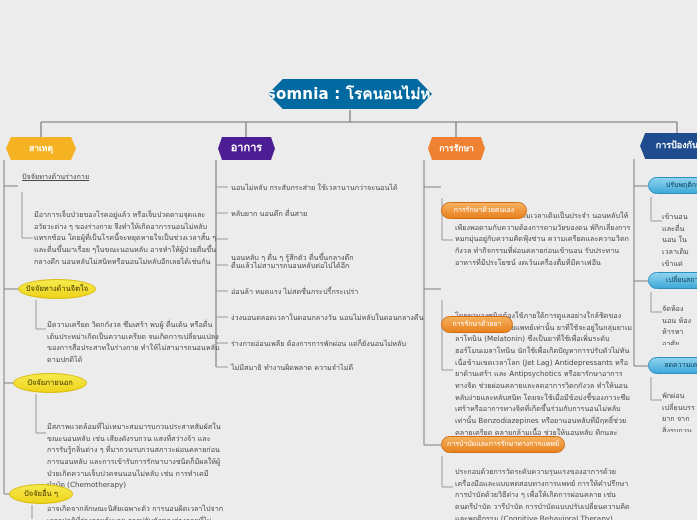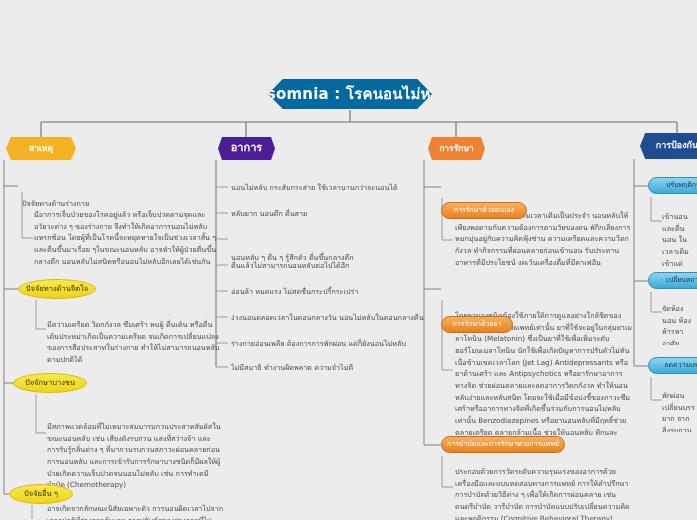--- a/index.html
+++ b/index.html
@@ -184,27 +184,27 @@
     </g>
   </svg>
 
   <div class="hexnode hex-root">Insomnia : โรคนอนไม่หลับ</div>
 
   <div class="hexnode hex-b1">สาเหตุ</div>
   <div class="hexnode hex-b2">อาการ</div>
   <div class="hexnode hex-b3">การรักษา</div>
   <div class="hexnode hex-b4">การป้องกัน</div>
 
-  <div class="leaflabel" style="left:22px; top:199px;">ปัจจัยทางด้านร่างกาย</div>
+  <div class="leaflabel" style="left:22px; top:172px;text-decoration:underline;">ปัจจัยทางด้านร่างกาย</div>
   <div class="txtblock" style="left:34px; top:209px; width:186px;">มีอาการเจ็บป่วยของโรคอยู่แล้ว หรือเจ็บปวดตามจุดและอวัยวะต่าง ๆ ของร่างกาย จึงทำให้เกิดอาการนอนไม่หลับแทรกซ้อน โดยผู้ที่เป็นโรคนี้จะหยุดหายใจเป็นช่วงเวลาสั้น ๆ และตื่นขึ้นมาเรื่อย ๆในขณะนอนหลับ อาจทำให้ผู้ป่วยตื่นขึ้นกลางดึก นอนหลับไม่สนิทหรือนอนไม่หลับอีกเลยได้เช่นกัน</div>
 
   <div class="pill pill-yellow" style="left:18px; top:279px; width:78px; height:20px;">ปัจจัยทางด้านจิตใจ</div>
   <div class="txtblock" style="left:47px; top:319px; width:175px;">มีความเครียด วิตกกังวล ซึมเศร้า พบผู้ ตื่นเต้น หรือตื่นเต้นประหม่าเกิดเป็นความเครียด จนเกิดการเปลี่ยนแปลงของการสื่อประสาทในร่างกาย ทำให้ไม่สามารถนอนหลับตามปกติได้</div>
 
-  <div class="pill pill-yellow" style="left:13px; top:373px; width:74px; height:20px;">ปัจจักษาบางชน</div>
+  <div class="pill pill-yellow" style="left:13px; top:373px; width:74px; height:20px;">ปัจจัยภายนอก</div>
   <div class="txtblock" style="left:47px; top:421px; width:175px;">มีสภาพแวดล้อมที่ไม่เหมาะสมมารบกวนประสาทสัมผัสในขณะนอนหลับ เช่น เสียงดังรบกวน แสงที่สว่างจ้า และการรับรู้กลิ่นต่าง ๆ ที่มากวนรบกวนสภาวะผ่อนคลายก่อนการนอนหลับ และการเข้ารับการรักษาบางชนิดก็มีผลให้ผู้ป่วยเกิดความเจ็บปวดจนนอนไม่หลับ เช่น การทำเคมีบำบัด (Chemotherapy)</div>
 
   <div class="pill pill-yellow" style="left:9px; top:484px; width:64px; height:20px;">ปัจจัยอื่น ๆ</div>
   <div class="txtblock cutoff" style="left:47px; top:503px; width:178px; height:17px;">อาจเกิดจากลักษณะนิสัยเฉพาะตัว การนอนผิดเวลาไปจากเวลาปกติที่ร่างกายคุ้นเคย การปรับตัวของร่างกายที่ไม่สามารถปรับได้</div>
 
   <div class="leaflabel" style="left:231px; top:183px;">นอนไม่หลับ กระสับกระส่าย ใช้เวลานานกว่าจะนอนได้</div>
   <div class="leaflabel" style="left:231px; top:209px;">หลับยาก นอนดึก ตื่นสาย</div>
   <div class="leaflabel" style="left:231px; top:235px;margin-top:18px;">นอนหลับ ๆ ตื่น ๆ รู้สึกตัว ตื่นขึ้นกลางดึก</div>
   <div class="leaflabel" style="left:231px; top:261px;">ตื่นแล้วไม่สามารถนอนหลับต่อไปได้อีก</div>
   <div class="leaflabel" style="left:231px; top:287px;">อ่อนล้า หมดแรง ไม่สดชื่นกระปรี้กระเปร่า</div>

